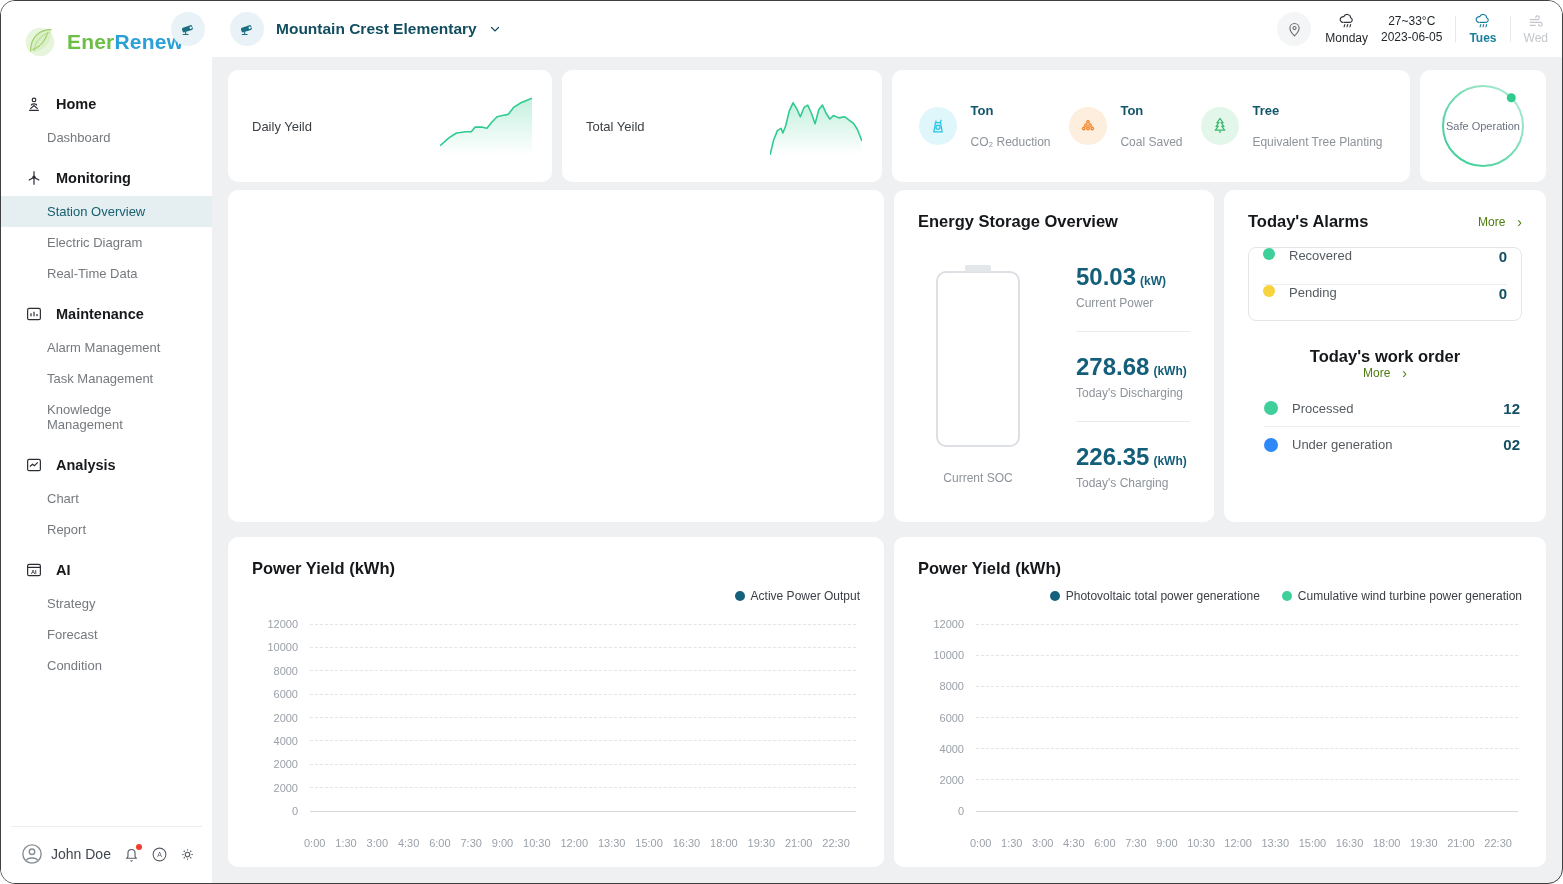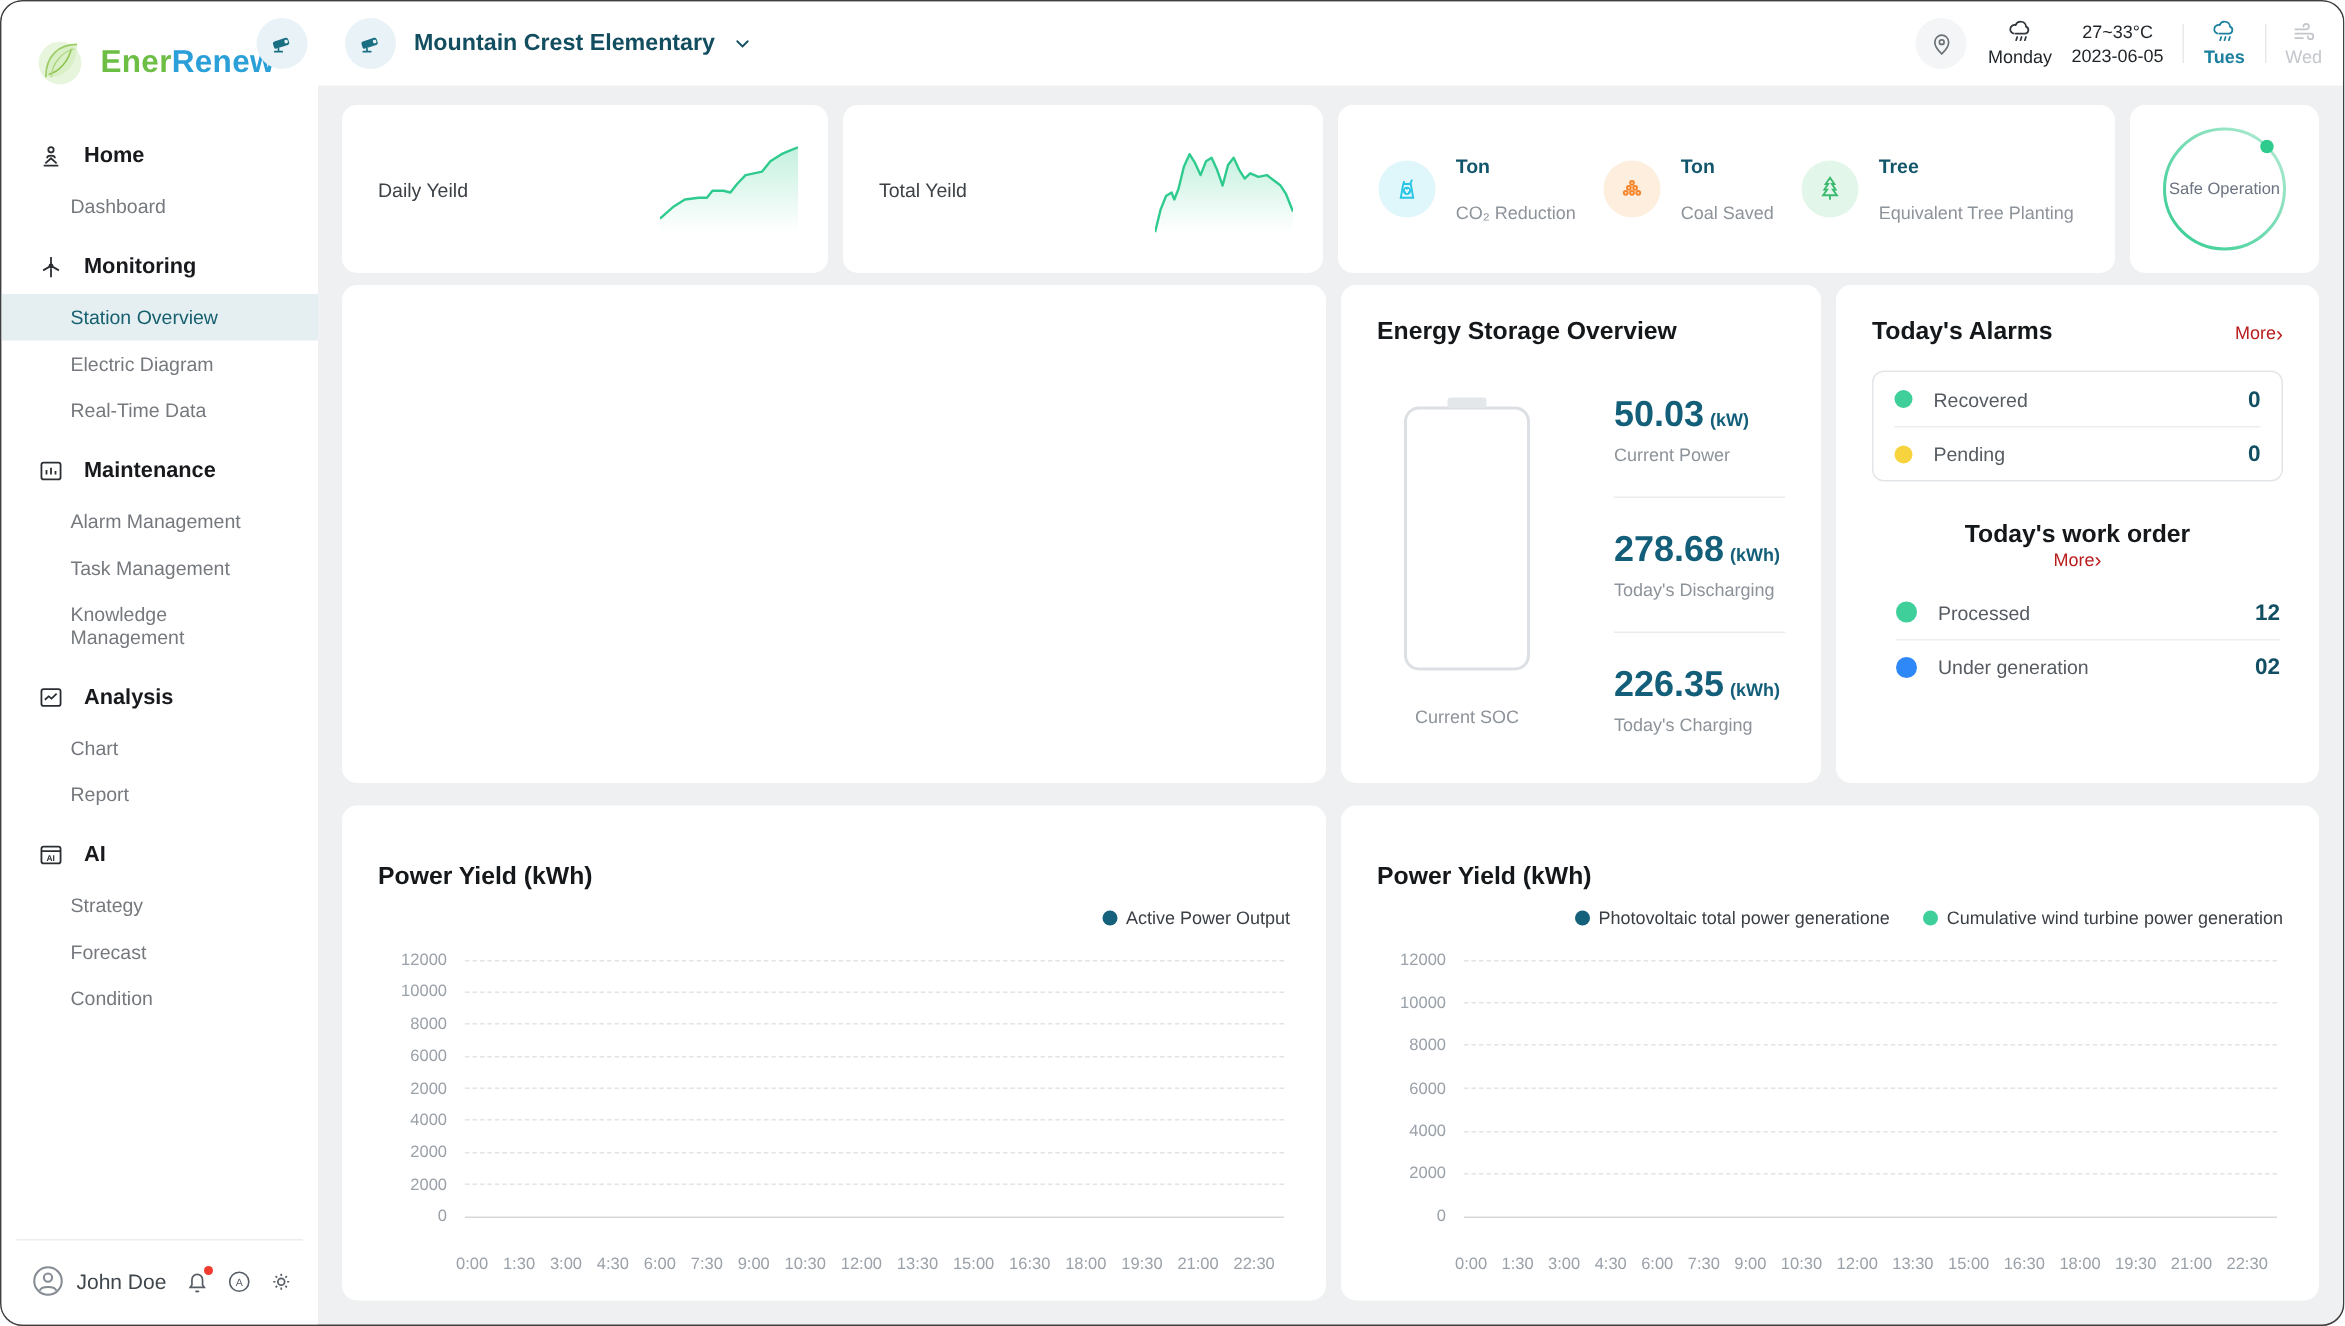--- a/index.html
+++ b/index.html
@@ -75,35 +75,35 @@
   .battery-cap{ position:absolute; top:-8px; left:50%; transform:translateX(-50%); width:26px; height:7px;
                 background:#e4e7ea; border-radius:2px; }
   .soc-label{ margin-top:24px; font-size:12px; color:#8d939a; }
   .metrics-col{ flex:1; padding-left:38px; padding-top:4px; }
   .metric-value{ font-size:24px; font-weight:bold; color:#135e79; }
   .metric-unit{ font-size:12px; font-weight:bold; color:#135e79; margin-left:4px; }
   .metric-label{ font-size:12px; color:#8d939a; margin-top:5px; }
   .metric-div{ border:none; border-top:1px solid #e9ebed; margin:21px 0; }
   .card-orders{ flex:1; padding:22px 24px; }
   .title-row{ display:flex; align-items:center; justify-content:space-between; }
-  .more-link{ display:flex; align-items:center; gap:0; font-size:12px; color:#b91c1c; cursor:pointer; }
+  .more-link{ display:flex; align-items:center; gap:12px; font-size:12px; color:#4d7c0f; cursor:pointer; }
   .more-chev{ font-size:14px; line-height:12px; }
   .alarm-box{ border:1px solid #e3e6e9; border-radius:8px; margin-top:16px; padding:0 14px; }
-  .alarm-row{ display:flex; align-items:center; height:36px; }
+  .alarm-row{ display:flex; align-items:flex-start; height:36px; }
   .alarm-row + .alarm-row{ border-top:1px solid #eceef0; }
   .dot{ width:12px; height:12px; border-radius:50%; margin-right:14px; flex-shrink:0; }
   .row-label{ font-size:13px; color:#555b61; flex:1; }
   .row-value{ font-size:15px; font-weight:bold; color:#124f63; }
   .wo-title{ margin-top:26px;flex-direction:column; }
   .wo-rows{ margin-top:10px; padding:0 2px 0 16px; }
   .wo-row{ display:flex; align-items:center; height:36px; }
   .wo-row + .wo-row{ border-top:1px solid #eceef0; }
   .wo-row .dot{ width:14px; height:14px; }
   
-  .card-chart{ padding:38px 24px 18px 24px; display:flex; flex-direction:column; }
+  .card-chart{ padding:22px 24px 18px 24px; display:flex; flex-direction:column; }
   .chart-left{ width:656px; } .chart-right{ flex:1; }
   .legend{ display:flex; justify-content:flex-end; gap:22px; margin-top:10px; height:16px; }
   .legend-item{ display:flex; align-items:center; gap:6px; }
   .ldot{ width:10px; height:10px; border-radius:50%; }
   .legend-item span:last-child{ font-size:12px; color:#3a3f45; }
   .plot{ position:relative; flex:1; margin-top:20px; margin-bottom:26px; }
   .grid-row{ position:absolute; left:0; right:4px; display:flex; align-items:center; transform:translateY(-50%); }
   .ylab{ width:46px; text-align:right; font-size:11px; color:#9aa1a9; margin-right:12px; }
   .gline{ flex:1; border-top:1px dashed #e2e4e7; }
   .axis-row .gline{ border-top:1px solid #d6d9dc; }

